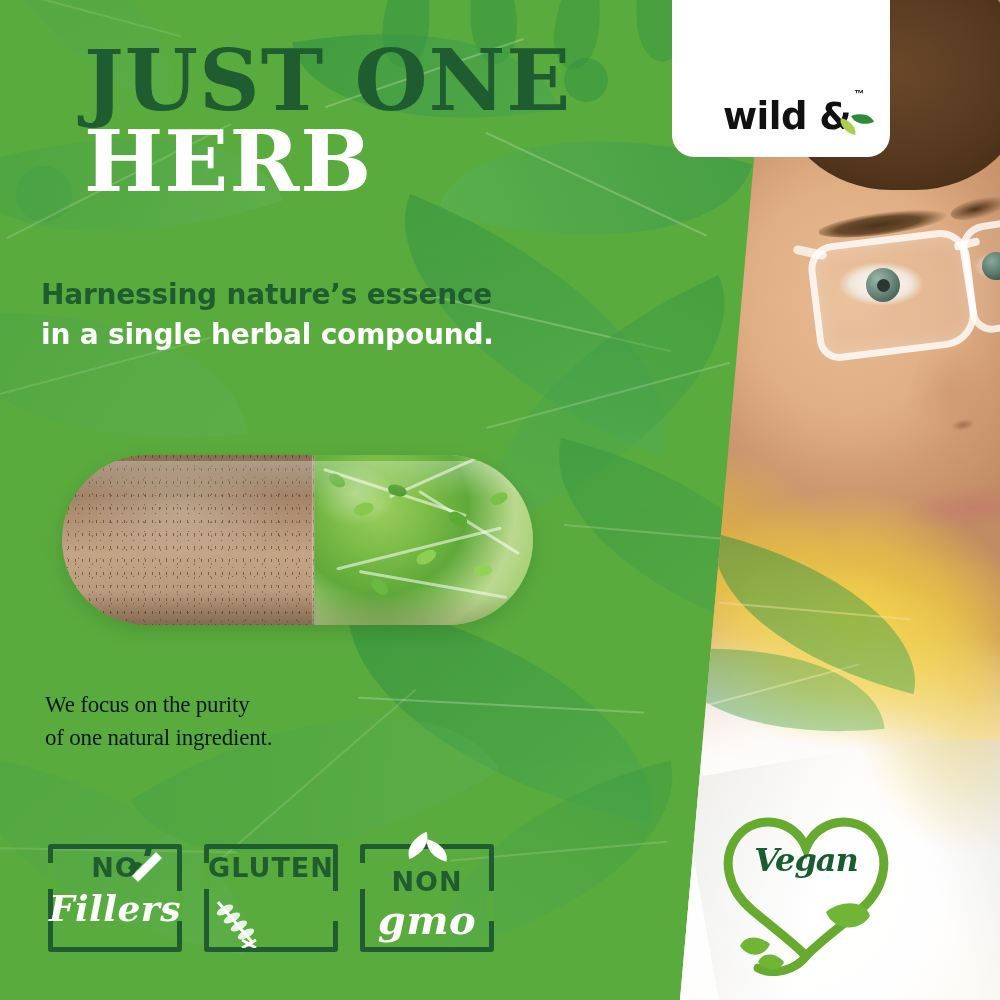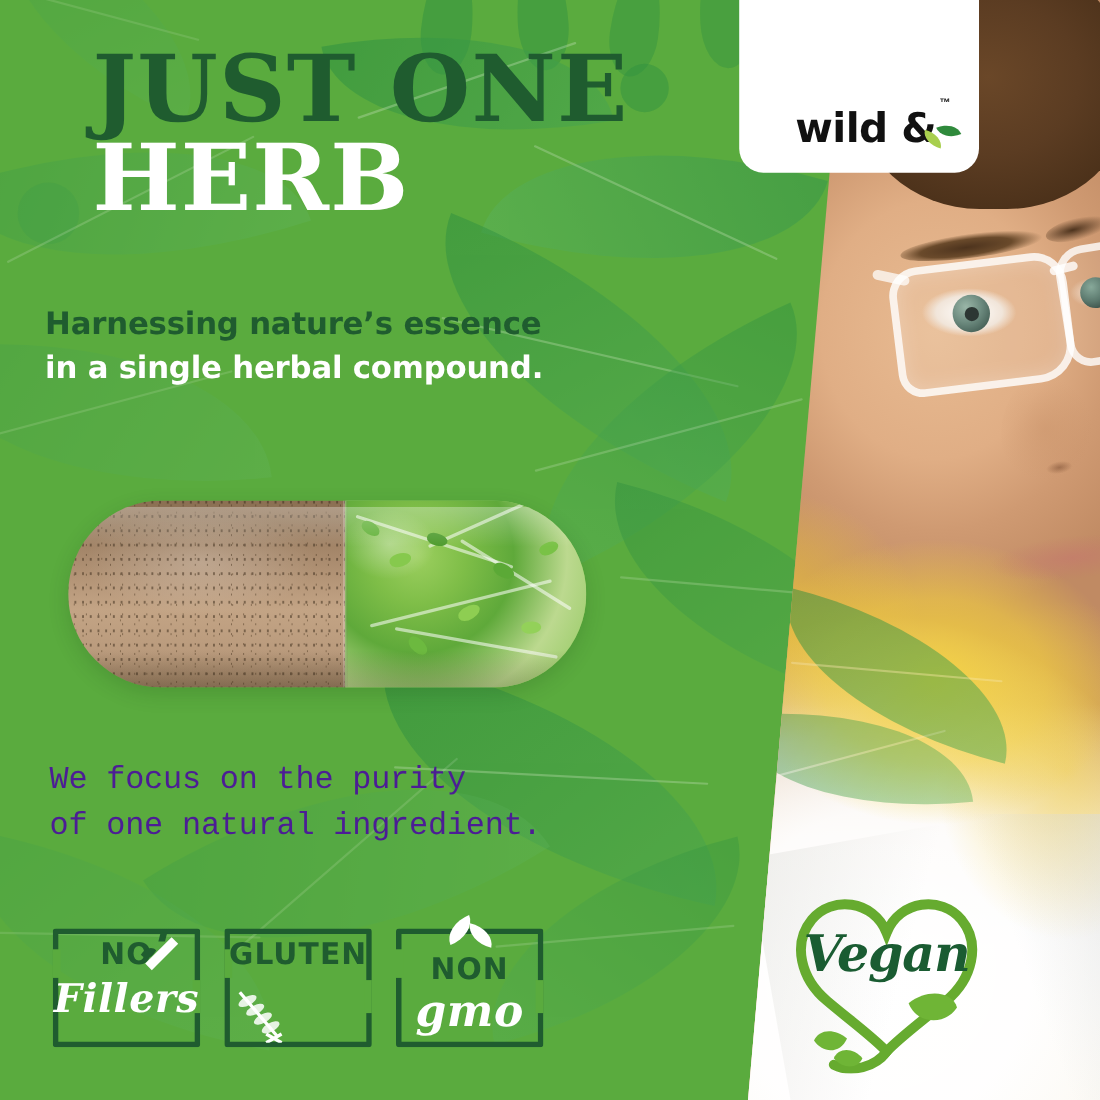--- a/index.html
+++ b/index.html
@@ -246,22 +246,22 @@
     pointer-events:none;
   }
   .cap-seam{
     position:absolute;left:250px;top:0;width:4px;height:100%;
     background:linear-gradient(to right,rgba(255,255,255,.30),rgba(120,110,90,.18));
   }
 
   
   #bodycopy{position:absolute;left:45px;top:688px;width:480px;}
   .body-line{
-    font-family:Liberation Mono, monospace;font-weight:400;
-    font-size:29px;line-height:1.45;color:#4c1d95;margin:0;letter-spacing:-.2px;
+    font-family:Liberation Serif, serif;font-weight:400;
+    font-size:23px;line-height:1.45;color:#0f172a;margin:0;letter-spacing:-.2px;
   }
 
   
   #badges{
     position:absolute;left:44px;top:838px;
     display:flex;gap:14px;
   }
   .badge{
     position:relative;width:142px;height:116px;
   }
@@ -302,21 +302,21 @@
   .mini-leaf{position:absolute;border-radius:0 100% 0 100%;}
 
   
   #vegan-badge{
     position:absolute;left:700px;top:800px;width:212px;height:176px;
   }
   .vegan-word{
     position:absolute;left:0;top:44px;width:100%;
     text-align:center;
     font-family:"DejaVu Serif",serif;font-weight:700;font-style:italic;
-    font-size:46px;color:#1a5c32;letter-spacing:-1px;line-height:1;
+    font-size:32px;color:#1a5c32;letter-spacing:-1px;line-height:1;
   }
 </style>
 </head>
 <body>
 
 <div id="poster">
 
   <div>
 
     <div class="petal" style="left:384px;top:-36px;width:46px;height:104px;background:#2f9140;opacity:.5;transform:rotate(6deg);"></div>

